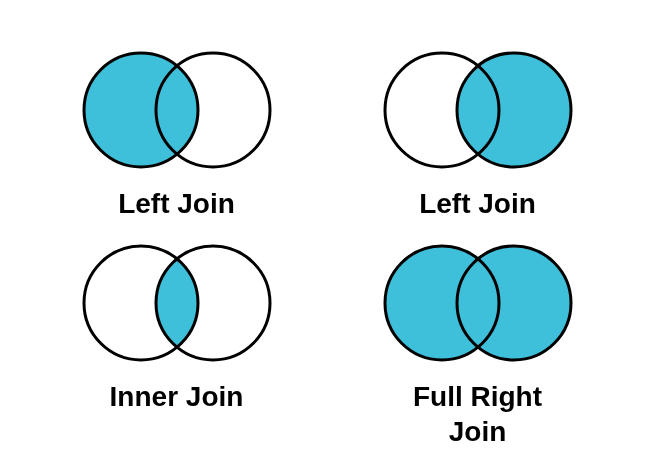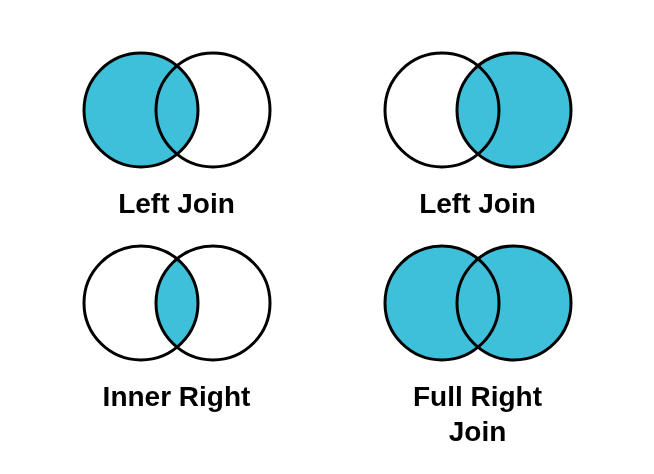--- a/index.html
+++ b/index.html
@@ -78,21 +78,21 @@
     <svg class="venn-svg" width="200" height="128" viewBox="0 0 200 128">
       <defs>
         <clipPath id="lensClip">
           <circle cx="64" cy="64" r="57"></circle>
         </clipPath>
       </defs>
       <circle class="fill" cx="136" cy="64" r="57" clip-path="url(#lensClip)"></circle>
       <circle class="outline" cx="64" cy="64" r="57"></circle>
       <circle class="outline" cx="136" cy="64" r="57"></circle>
     </svg>
-    <div class="join-label">Inner Right</div>
+    <div class="join-label">Inner Join</div>
   </div>
 
   <div class="cell">
     <svg class="venn-svg" width="200" height="128" viewBox="0 0 200 128">
       <circle class="fill" cx="64" cy="64" r="57"></circle>
       <circle class="fill" cx="136" cy="64" r="57"></circle>
       <circle class="outline" cx="64" cy="64" r="57"></circle>
       <circle class="outline" cx="136" cy="64" r="57"></circle>
     </svg>
     <div class="join-label">Full Right Join</div>

